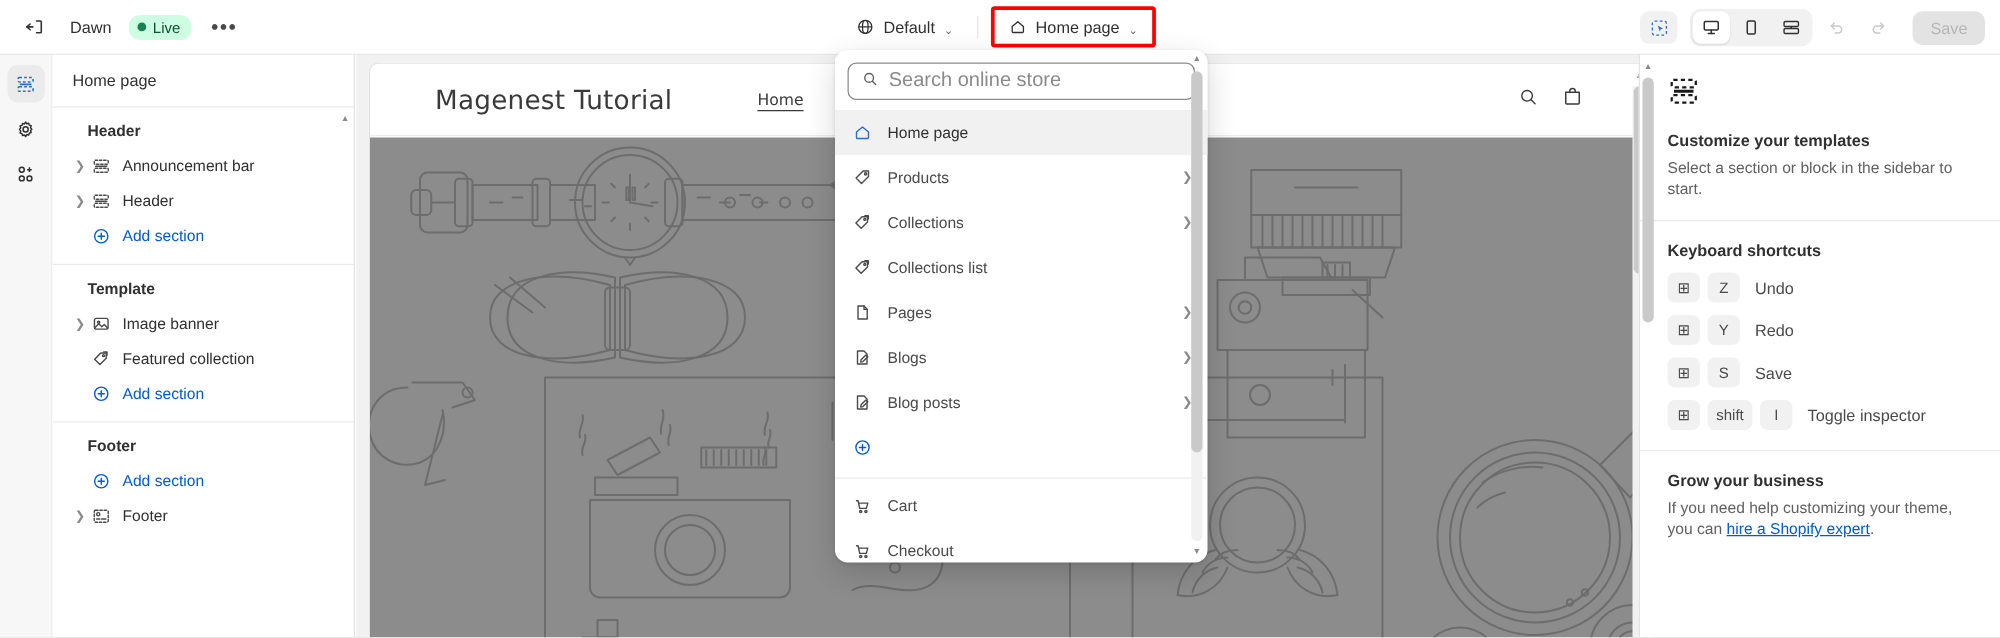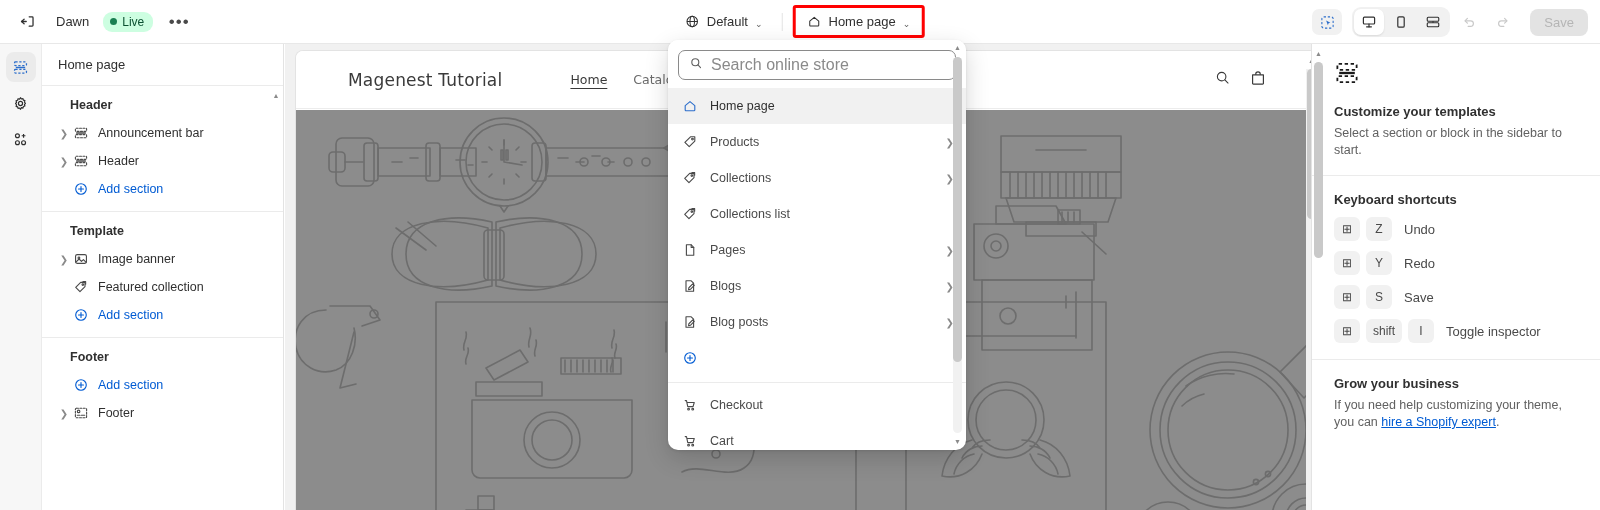--- a/index.html
+++ b/index.html
@@ -137,21 +137,21 @@
   }
   .preview-frame {
     position: relative; width: 100%; height: 100%;
     background: #fff; border-radius: 8px 8px 0 0; overflow: hidden;
     border: 1px solid #e3e3e3; border-bottom: none;
   }
   .store-header {
     height: 58px; display: flex; align-items: center; padding: 0 0 0 52px;
     background: #fff; border-bottom: 1px solid #ececec; position: relative;
   }
-  .store-logo { font-family: "DejaVu Sans", sans-serif; font-size: 17px; color: #3a3a3a; font-weight: 400; letter-spacing:.2px; }
+  .store-logo { font-family: "DejaVu Sans", sans-serif; font-size: 21px; color: #3a3a3a; font-weight: 400; letter-spacing:.2px; }
   .store-nav { display: flex; align-items: center; gap: 26px; margin-left: 40px; }
   .store-nav a {
     font-family:"DejaVu Sans", sans-serif; font-size: 12.5px; color: #6b6b6b; text-decoration: none; cursor: pointer;
   }
   .store-nav a.current { color: #3a3a3a; text-decoration: underline; text-underline-offset: 4px; margin-left: 28px; }
   .store-header-icons { position: absolute; right: 52px; display: flex; align-items: center; gap: 18px; }
   .banner { position: absolute; top: 59px; left: 0; right: 0; bottom: 0; background: #8c8c8c; overflow: hidden; }
   .banner svg { display:block; }
 
   .pv-scroll {
@@ -727,31 +727,31 @@
         </div>
         <div class="dd-sep"></div>
         <div class="dd-item">
           <span class="dd-ic">
             <svg width="16" height="16" viewBox="0 0 20 20" fill="none" stroke="#4a4a4a" stroke-width="1.4" stroke-linejoin="round" stroke-linecap="round">
               <path d="M4 4.5h1.6l1.6 7.6h6.6l1.5-5.2H6.4"></path>
               <circle cx="8.2" cy="15.2" r="1.1"></circle>
               <circle cx="13.4" cy="15.2" r="1.1"></circle>
             </svg>
           </span>
-          <span class="dd-label">Checkout</span>
+          <span class="dd-label">Cart</span>
         </div>
         <div class="dd-item">
           <span class="dd-ic">
             <svg width="16" height="16" viewBox="0 0 20 20" fill="none" stroke="#4a4a4a" stroke-width="1.4" stroke-linejoin="round" stroke-linecap="round">
               <path d="M4 4.5h1.6l1.6 7.6h6.6l1.5-5.2H6.4"></path>
               <circle cx="8.2" cy="15.2" r="1.1"></circle>
               <circle cx="13.4" cy="15.2" r="1.1"></circle>
             </svg>
           </span>
-          <span class="dd-label">Cart</span>
+          <span class="dd-label">Checkout</span>
         </div>
       </div>
     <div class="dd-scroll">
       <div class="dd-arrow" style="top:0">▲</div>
       <div class="dd-track"></div>
       <div class="dd-thumb"></div>
       <div class="dd-arrow" style="bottom:0">▼</div>
     </div>
   </div>
 

